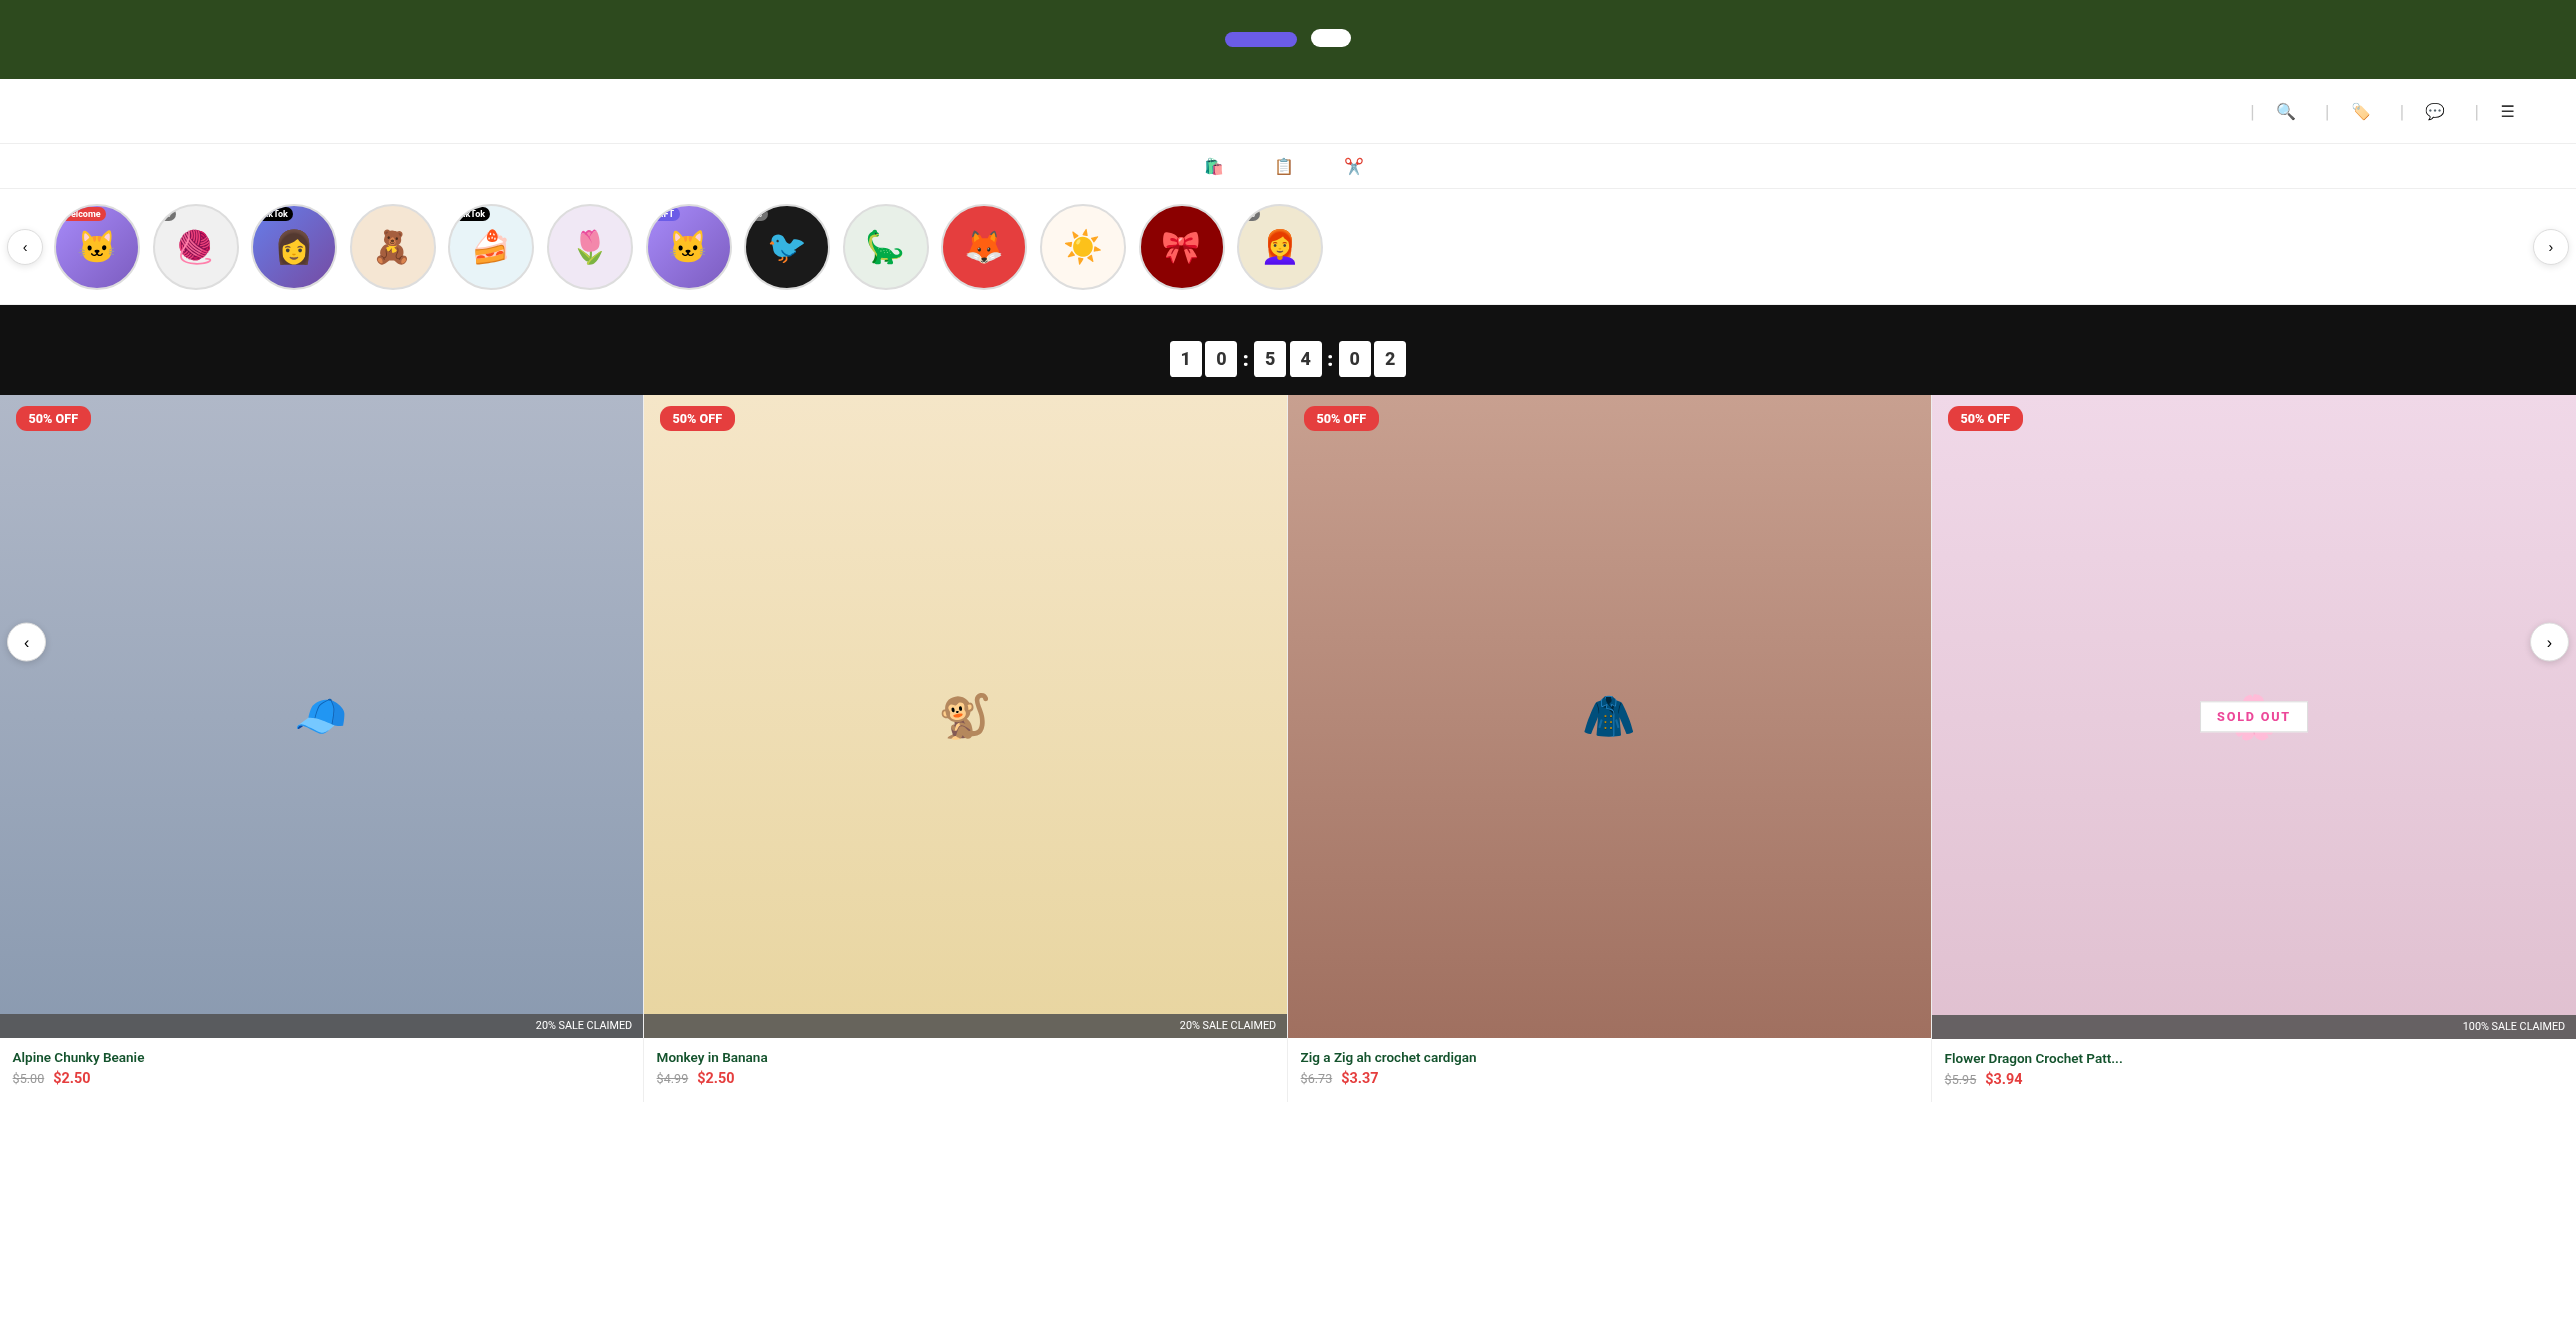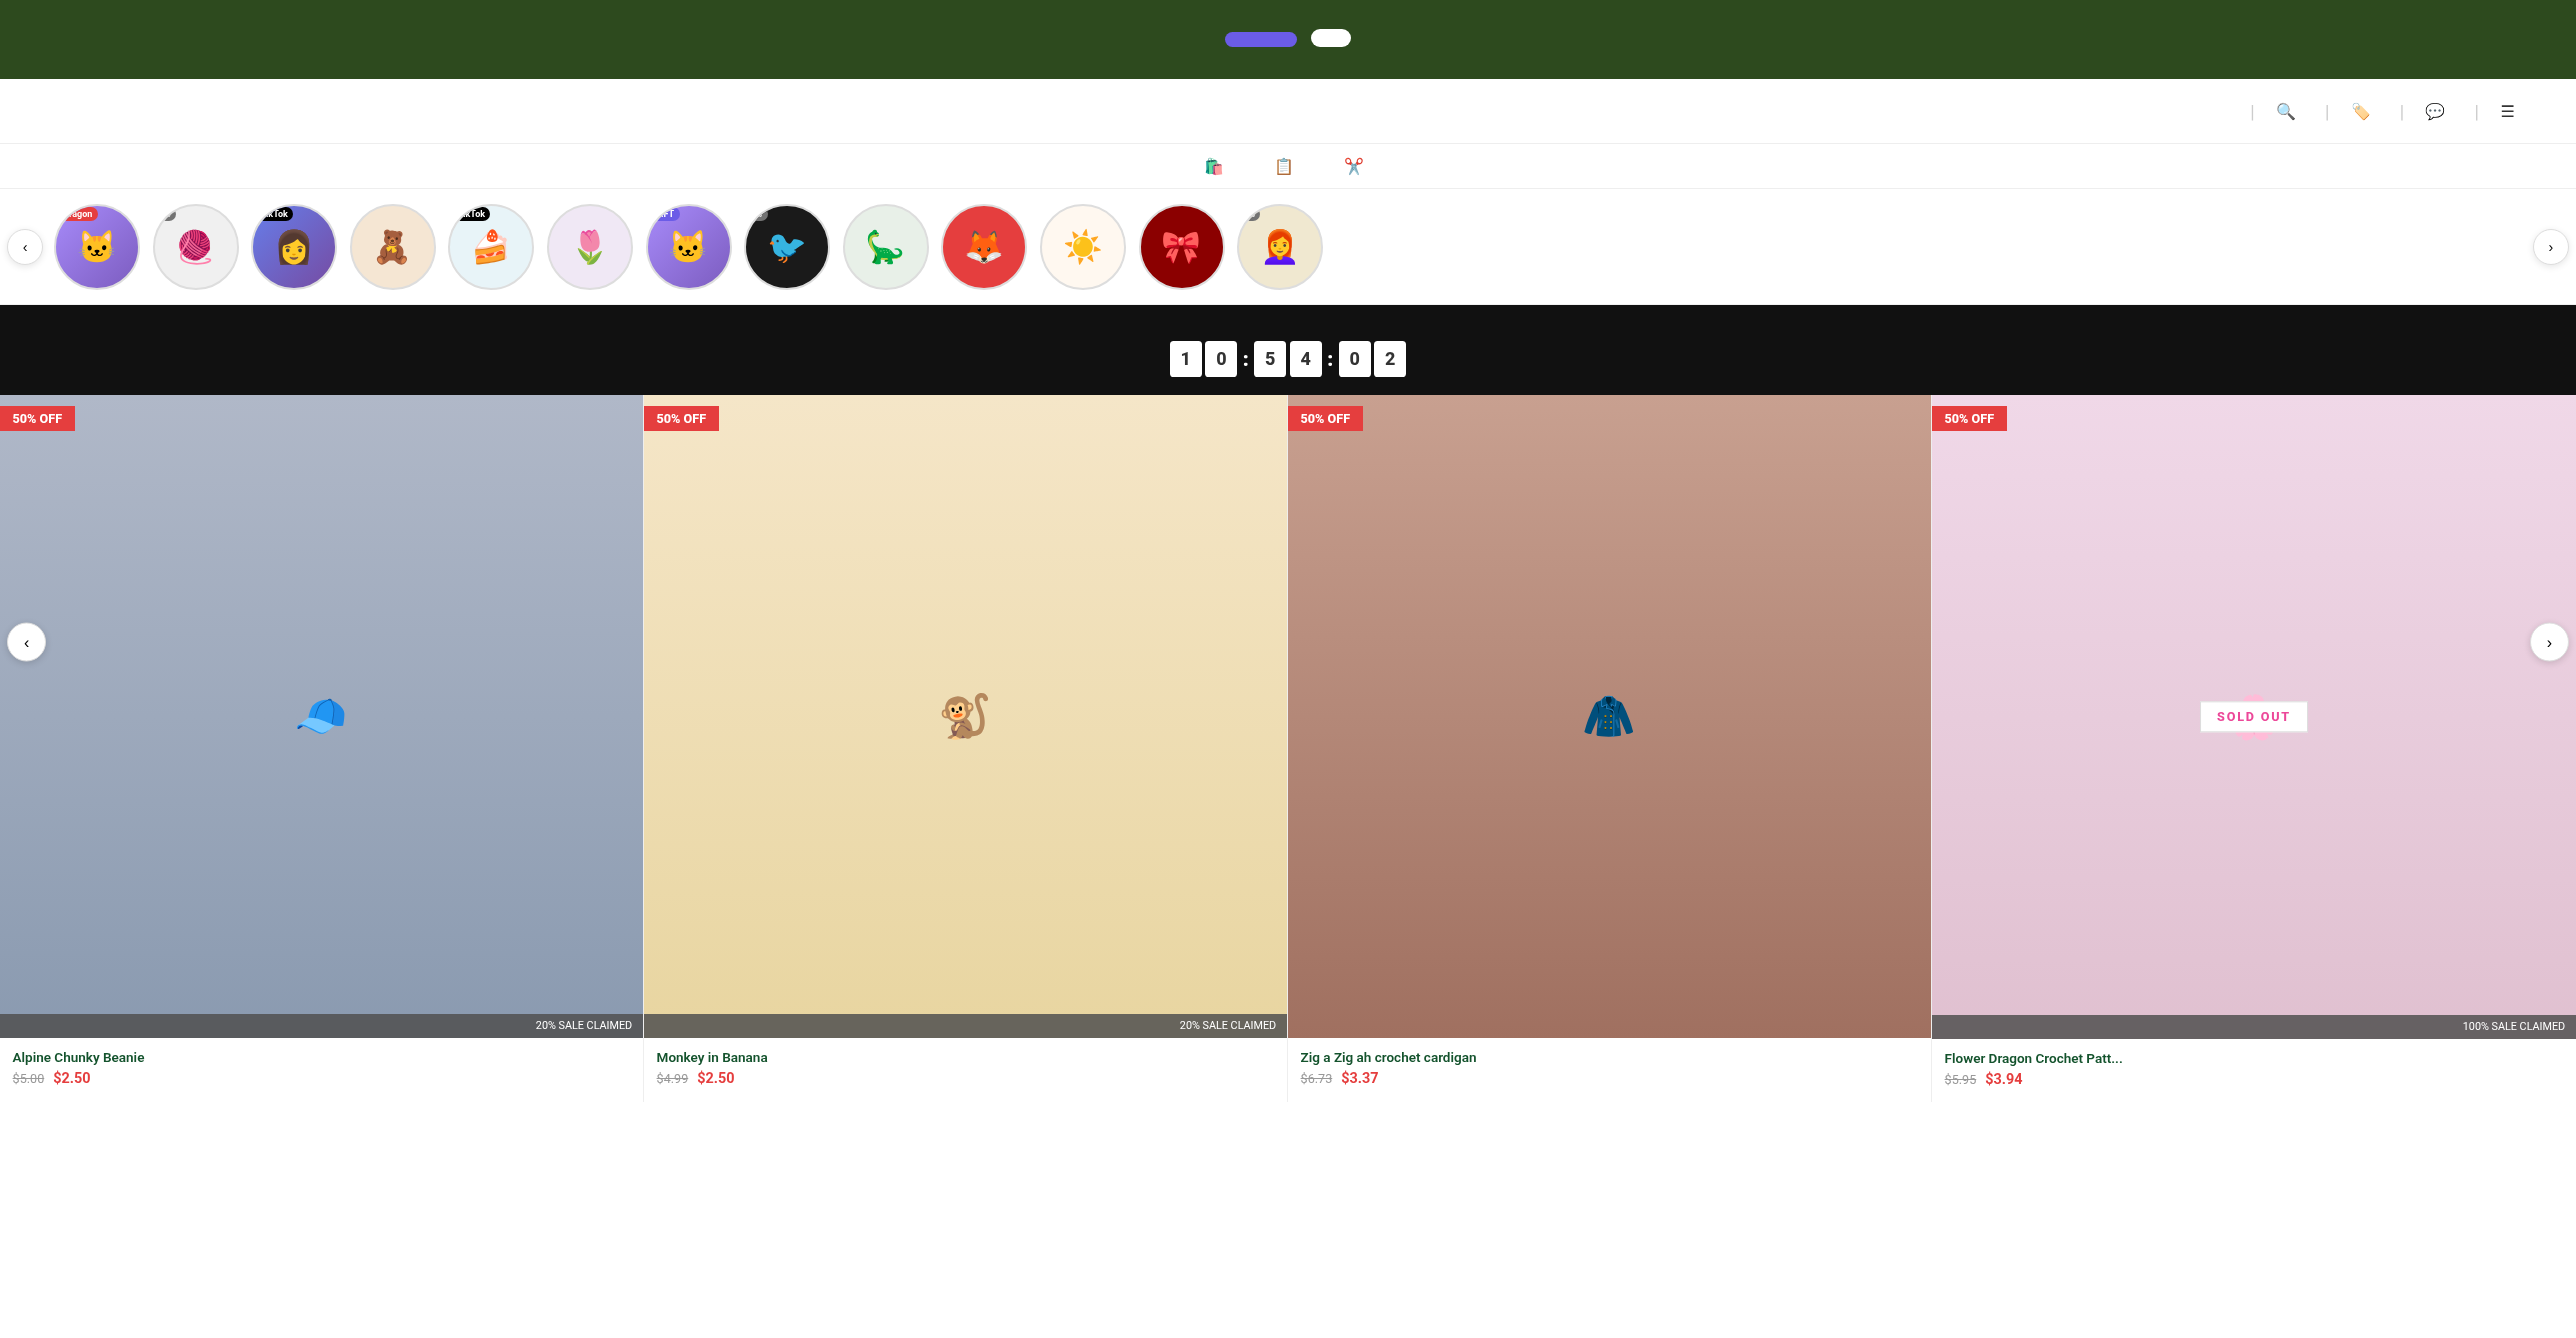--- a/index.html
+++ b/index.html
@@ -262,27 +262,28 @@
       position: absolute;
       inset: 0;
       display: flex;
       align-items: center;
       justify-content: center;
       font-size: 43px;
     }
     .product-badge-off {
       position: absolute;
       top: 10.8px;
-      left: 0;
+      left: 16px;
       background: #e53e3e;
       color: white;
       font-size: 12.6px;
       font-weight: 800;
       padding: 5.4px 12.6px;
       z-index: 2;
+      border-radius: 11px;
     }
     .product-claimed-bar {
       position: absolute;
       bottom: 0;
       left: 0;
       right: 0;
       background: rgba(80,80,80,0.85);
       color: white;
       font-size: 10.8px;
       font-weight: 400;
@@ -406,21 +407,21 @@
   <div class="sub-nav-item">
     <span class="sub-nav-icon">✂️</span>
     <span></span>
   </div>
 </nav>
 
 <section class="stories-section">
   <button class="stories-nav-btn left">‹</button>
   <div class="stories-container" id="stories-container">
   <div class="story-item">
-        <div class="story-circle sc-ribblr" style="font-size: 32px;">🐱<span class="story-badge welcome">Dragon</span></div>
+        <div class="story-circle sc-ribblr" style="font-size: 32px;">🐱<span class="story-badge welcome">Welcome</span></div>
       </div>
       <div class="story-item">
         <div class="story-circle sc-lc" style="font-size: 32px;">🧶<span class="story-badge ig">IG</span></div>
       </div>
       <div class="story-item">
         <div class="story-circle sc-tiktok1" style="font-size: 32px;">👩<span class="story-badge tiktok">TikTok</span></div>
       </div>
       <div class="story-item">
         <div class="story-circle sc-bear" style="font-size: 32px;">🧸</div>
       </div>

